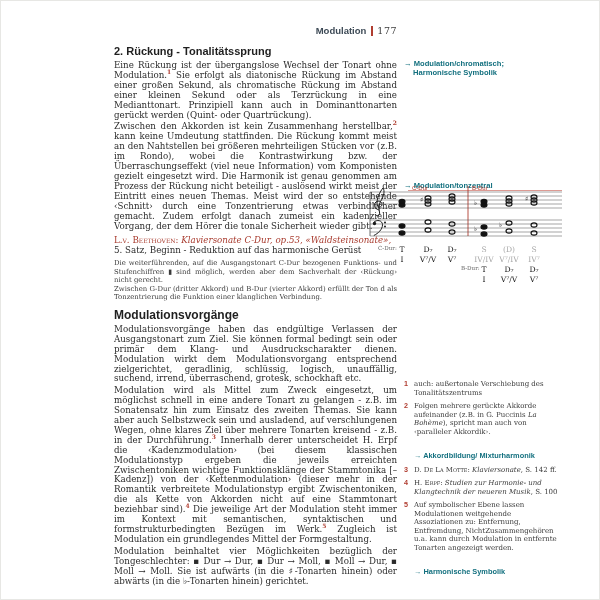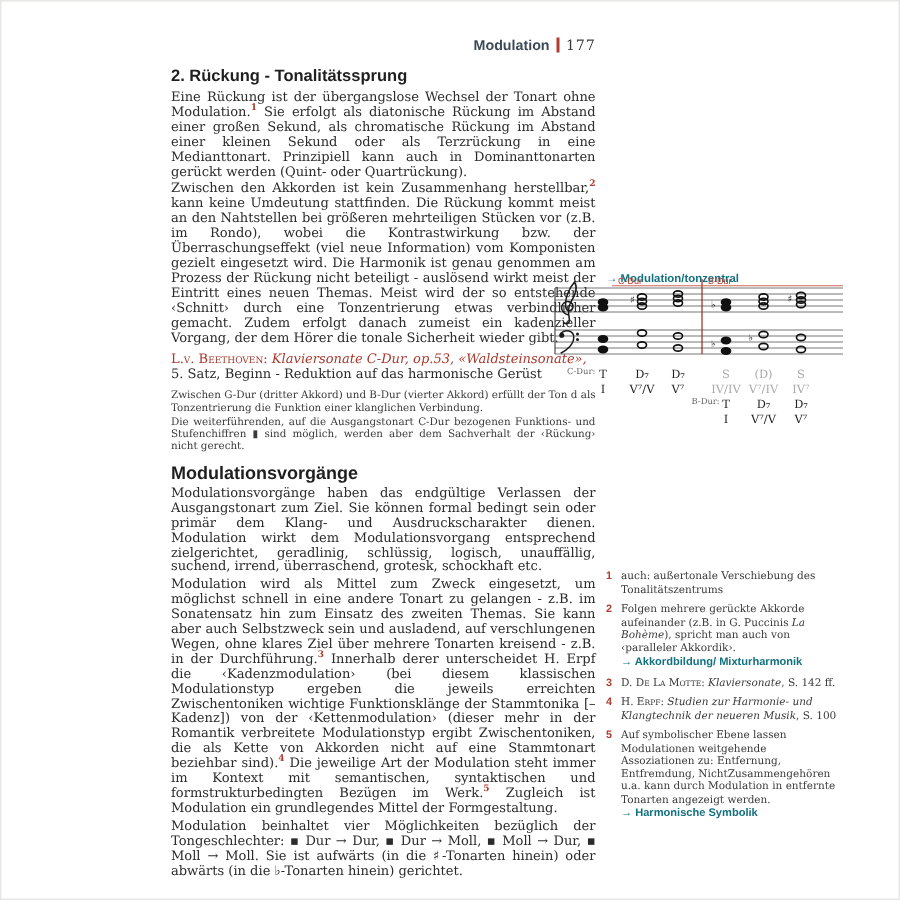--- a/index.html
+++ b/index.html
@@ -34,21 +34,21 @@
   
   .margin-note{position:absolute;left:403px;width:106px;
      font-family:"Liberation Sans","DejaVu Sans",sans-serif;font-weight:bold;
      font-size:7.6px;line-height:9px;color:#13707f;padding-left:9px;text-indent:-9px;}
 
   .footnotes{position:absolute;left:403px;top:379px;width:155px;
      font-size:7px;line-height:8.5px;color:#3a3a3a;}
   .fn{position:relative;padding-left:10px;margin-bottom:5px;text-align:left;}
   .fn-num{position:absolute;left:0;top:0;font-family:"Liberation Sans","DejaVu Sans",sans-serif;
      font-weight:bold;color:#b03d30;font-size:7.2px;}
-  .fn-link{display:block;margin-top:1px;font-family:"Liberation Sans","DejaVu Sans",sans-serif;
+  .fn-link{display:block;margin-top:16px;font-family:"Liberation Sans","DejaVu Sans",sans-serif;
      font-weight:bold;color:#13707f;font-size:7.4px;line-height:8.8px;
      padding-left:9px;text-indent:-9px;}
 
   
   .example{position:absolute;left:361px;top:183px;width:204px;}
   .example svg{display:block;}
   .analysis{position:relative;height:44px;margin-top:1px;
      font-size:7.6px;font-family:"DejaVu Serif",serif;color:#222;}
   .analysis span{position:absolute;transform:translateX(-50%);white-space:nowrap;}
   .an-gray{color:#a9a9a9;}
@@ -72,34 +72,35 @@
     <p class="body"><span>Eine Rückung ist der übergangslose Wechsel der Tonart ohne Modulation.</span><sup class="ref">1</sup><span> Sie erfolgt als diatonische Rückung im Abstand einer großen Sekund, als chromatische Rückung im Abstand einer kleinen Sekund oder als Terzrückung in eine Medianttonart. Prinzipiell kann auch in Dominanttonarten gerückt werden (Quint- oder Quartrückung).</span></p>
 
     <p class="body"><span>Zwischen den Akkorden ist kein Zusammenhang herstellbar,</span><sup class="ref">2</sup><span> kann keine Umdeutung stattfinden. Die Rückung kommt meist an den Nahtstellen bei größeren mehrteiligen Stücken vor (z.B. im Rondo), wobei die Kontrastwirkung bzw. der Überraschungseffekt (viel neue Information) vom Komponisten gezielt eingesetzt wird. Die Harmonik ist genau genommen am Prozess der Rückung nicht beteiligt - auslösend wirkt meist der Eintritt eines neuen Themas. Meist wird der so entstehende ‹Schnitt› durch eine Tonzentrierung etwas verbindlicher gemacht. Zudem erfolgt danach zumeist ein kadenzieller Vorgang, der dem Hörer die tonale Sicherheit wieder gibt.</span></p>
 
     <p class="caption">
       <span class="red sc">L.v. Beethoven:</span><span class="red it"> Klaviersonate C-Dur, op.53, «Waldsteinsonate»,</span><br>
       <span>5. Satz, Beginn - Reduktion auf das harmonische Gerüst</span>
     </p>
 
     <div class="smallprint">
+      <div>Die weiterführenden, auf die Ausgangstonart C-Dur bezogenen Funktions- und Stufenchiffren ▮ sind möglich, werden aber dem Sachverhalt der ‹Rückung› nicht gerecht.</div>
       <div>Zwischen G-Dur (dritter Akkord) und B-Dur (vierter Akkord) erfüllt der Ton d als Tonzentrierung die Funktion einer klanglichen Verbindung.</div>
-      <div>Die weiterführenden, auf die Ausgangstonart C-Dur bezogenen Funktions- und Stufenchiffren ▮ sind möglich, werden aber dem Sachverhalt der ‹Rückung› nicht gerecht.</div>
     </div>
 
     <h2 class="head2">Modulationsvorgänge</h2>
 
     <p class="body">Modulationsvorgänge haben das endgültige Verlassen der Ausgangstonart zum Ziel. Sie können formal bedingt sein oder primär dem Klang- und Ausdruckscharakter dienen. Modulation wirkt dem Modulationsvorgang entsprechend zielgerichtet, geradlinig, schlüssig, logisch, unauffällig, suchend, irrend, überraschend, grotesk, schockhaft etc.</p>
 
     <p class="body"><span>Modulation wird als Mittel zum Zweck eingesetzt, um möglichst schnell in eine andere Tonart zu gelangen - z.B. im Sonatensatz hin zum Einsatz des zweiten Themas. Sie kann aber auch Selbstzweck sein und ausladend, auf verschlungenen Wegen, ohne klares Ziel über mehrere Tonarten kreisend - z.B. in der Durchführung.</span><sup class="ref">3</sup><span> Innerhalb derer unterscheidet H. Erpf die ‹Kadenzmodulation› (bei diesem klassischen Modulationstyp ergeben die jeweils erreichten Zwischentoniken wichtige Funktionsklänge der Stammtonika [–Kadenz]) von der ‹Kettenmodulation› (dieser mehr in der Romantik verbreitete Modulationstyp ergibt Zwischentoniken, die als Kette von Akkorden nicht auf eine Stammtonart beziehbar sind).</span><sup class="ref">4</sup><span> Die jeweilige Art der Modulation steht immer im Kontext mit semantischen, syntaktischen und formstrukturbedingten Bezügen im Werk.</span><sup class="ref">5</sup><span> Zugleich ist Modulation ein grundlegendes Mittel der Formgestaltung.</span></p>
 
     <p class="body">Modulation beinhaltet vier Möglichkeiten bezüglich der Tongeschlechter: ▪ Dur → Dur, ▪ Dur → Moll, ▪ Moll → Dur, ▪ Moll → Moll. Sie ist aufwärts (in die ♯-Tonarten hinein) oder abwärts (in die ♭-Tonarten hinein) gerichtet.</p>
 
   </div>
 
+  <div class="margin-note" style="top:58px">→ Modulation/chromatisch; Harmonische Symbolik</div>
   <div class="margin-note" style="top:180px">→ Modulation/tonzentral</div>
 
   <div class="example">
     <svg width="204" height="60" viewBox="0 0 204 60">
 
       <line x1="46" y1="6.5" x2="200" y2="6.5" stroke="#c4564a" stroke-width="0.6"></line>
       <text x="50" y="5.5" font-family="Liberation Sans, DejaVu Sans, sans-serif" font-size="6" fill="#b03d30">C-Dur</text>
       <text x="110" y="5.5" font-family="Liberation Sans, DejaVu Sans, sans-serif" font-size="6" fill="#b03d30">B-Dur</text>
       <line x1="106" y1="2" x2="106" y2="52" stroke="#b03d30" stroke-width="0.9"></line>
 

